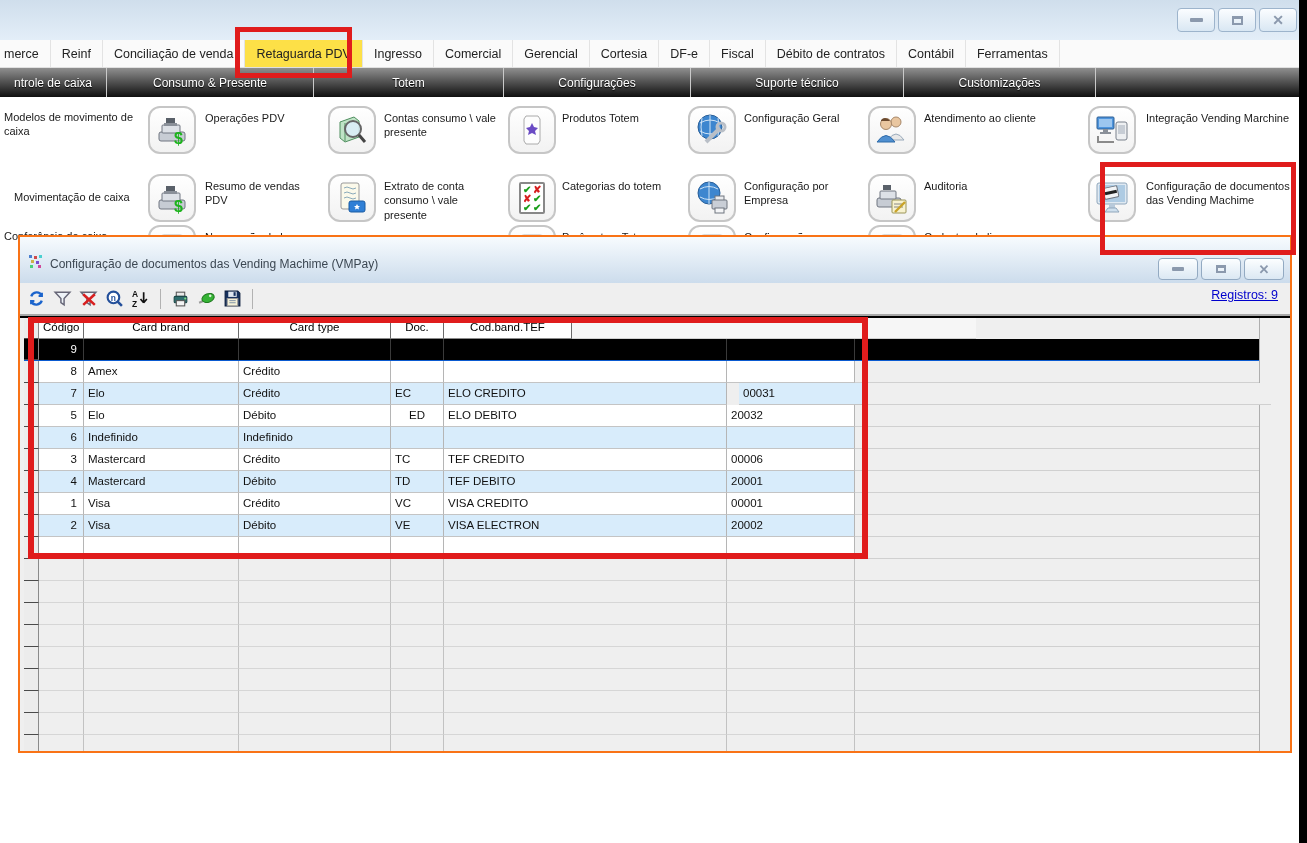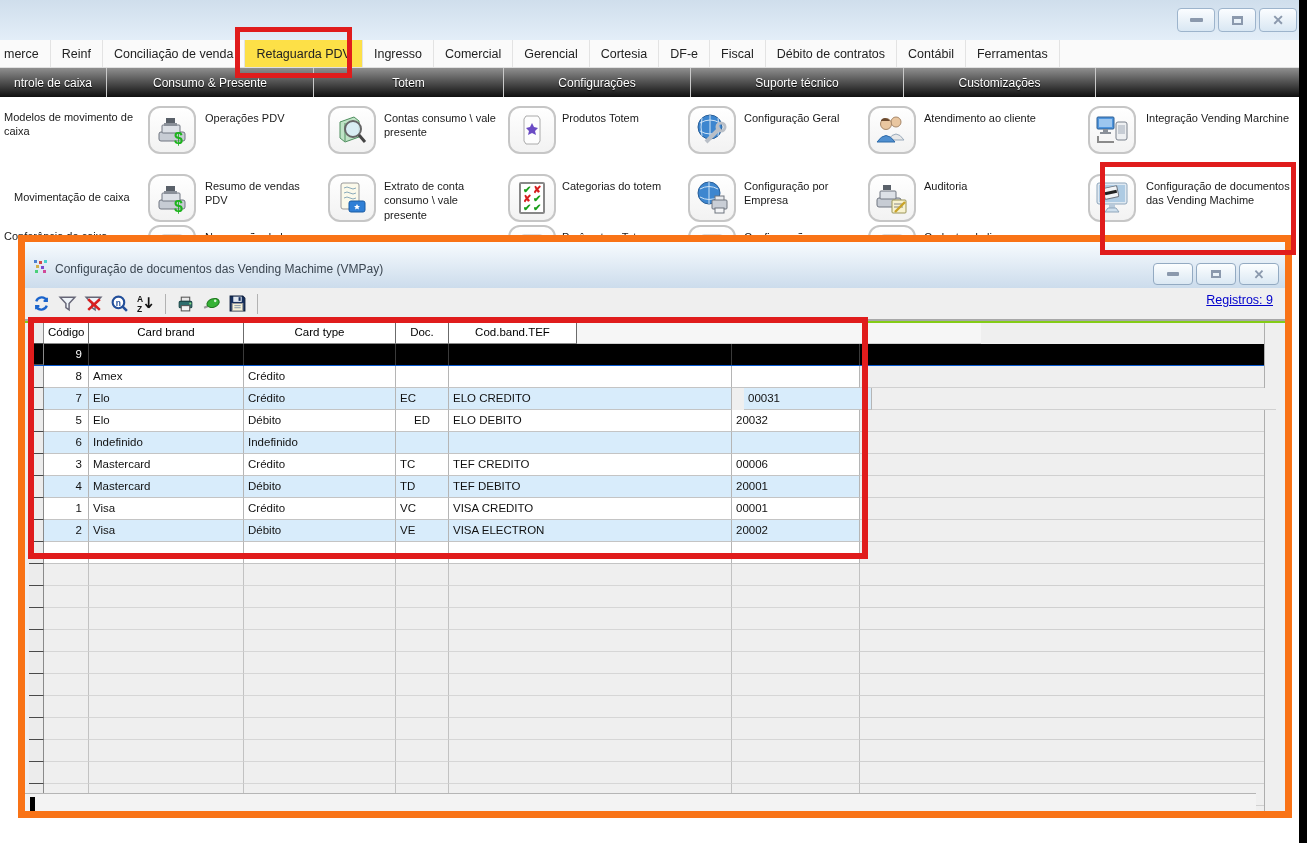--- a/index.html
+++ b/index.html
@@ -29,22 +29,22 @@
     color:#fff;font-size:12px;border-right:1px solid #c9c9c9;text-shadow:0 1px 1px #000;}
 
   
   .menuarea{position:absolute;left:0;top:97px;width:1307px;height:160px;background:#fff;}
   .mi-icon{position:absolute;width:48px;height:48px;border:2px solid #c6c6c6;border-radius:12px;
     background:linear-gradient(#ffffff,#f2f2f2);display:flex;align-items:center;justify-content:center;}
   .mi-icon svg{width:40px;height:40px;}
   .mi-label{position:absolute;font-size:11px;color:#1a1a1a;line-height:1.3;}
 
   
-  .dialog{position:absolute;left:18px;top:235px;width:1274px;height:583px;
-    border:7px solid #f97316;background:#84cc16;z-index:10;}
+  .dialog{position:absolute;left:18px;top:235px;width:1274px;height:518px;
+    border:2px solid #f97316;background:#000000;z-index:10;}
   .dlg-title{position:relative;height:46px;background:linear-gradient(#f7fbfe,#ccdcec);}
   .dlg-title .ticon{position:absolute;left:8px;top:17px;width:16px;height:16px;}
   .dlg-title .ttext{position:absolute;left:30px;top:20px;font-size:12px;color:#3c4752;}
   .dlg-btns{position:absolute;right:6px;top:21px;display:flex;gap:3px;}
   .dlg-btn{width:40px;height:22px;border:1px solid #93aac2;border-radius:4px;
     background:linear-gradient(#fcfeff,#dbe8f3);display:flex;align-items:center;justify-content:center;}
   .dlg-btn .min{width:12px;height:4px;background:#8b99ad;border-radius:1px;}
   .dlg-btn .max{width:10px;height:8px;border:2px solid #8b99ad;border-top-width:3px;}
   .dlg-btn .cls{color:#8b99ad;font-weight:bold;font-size:13px;line-height:1;}
 

